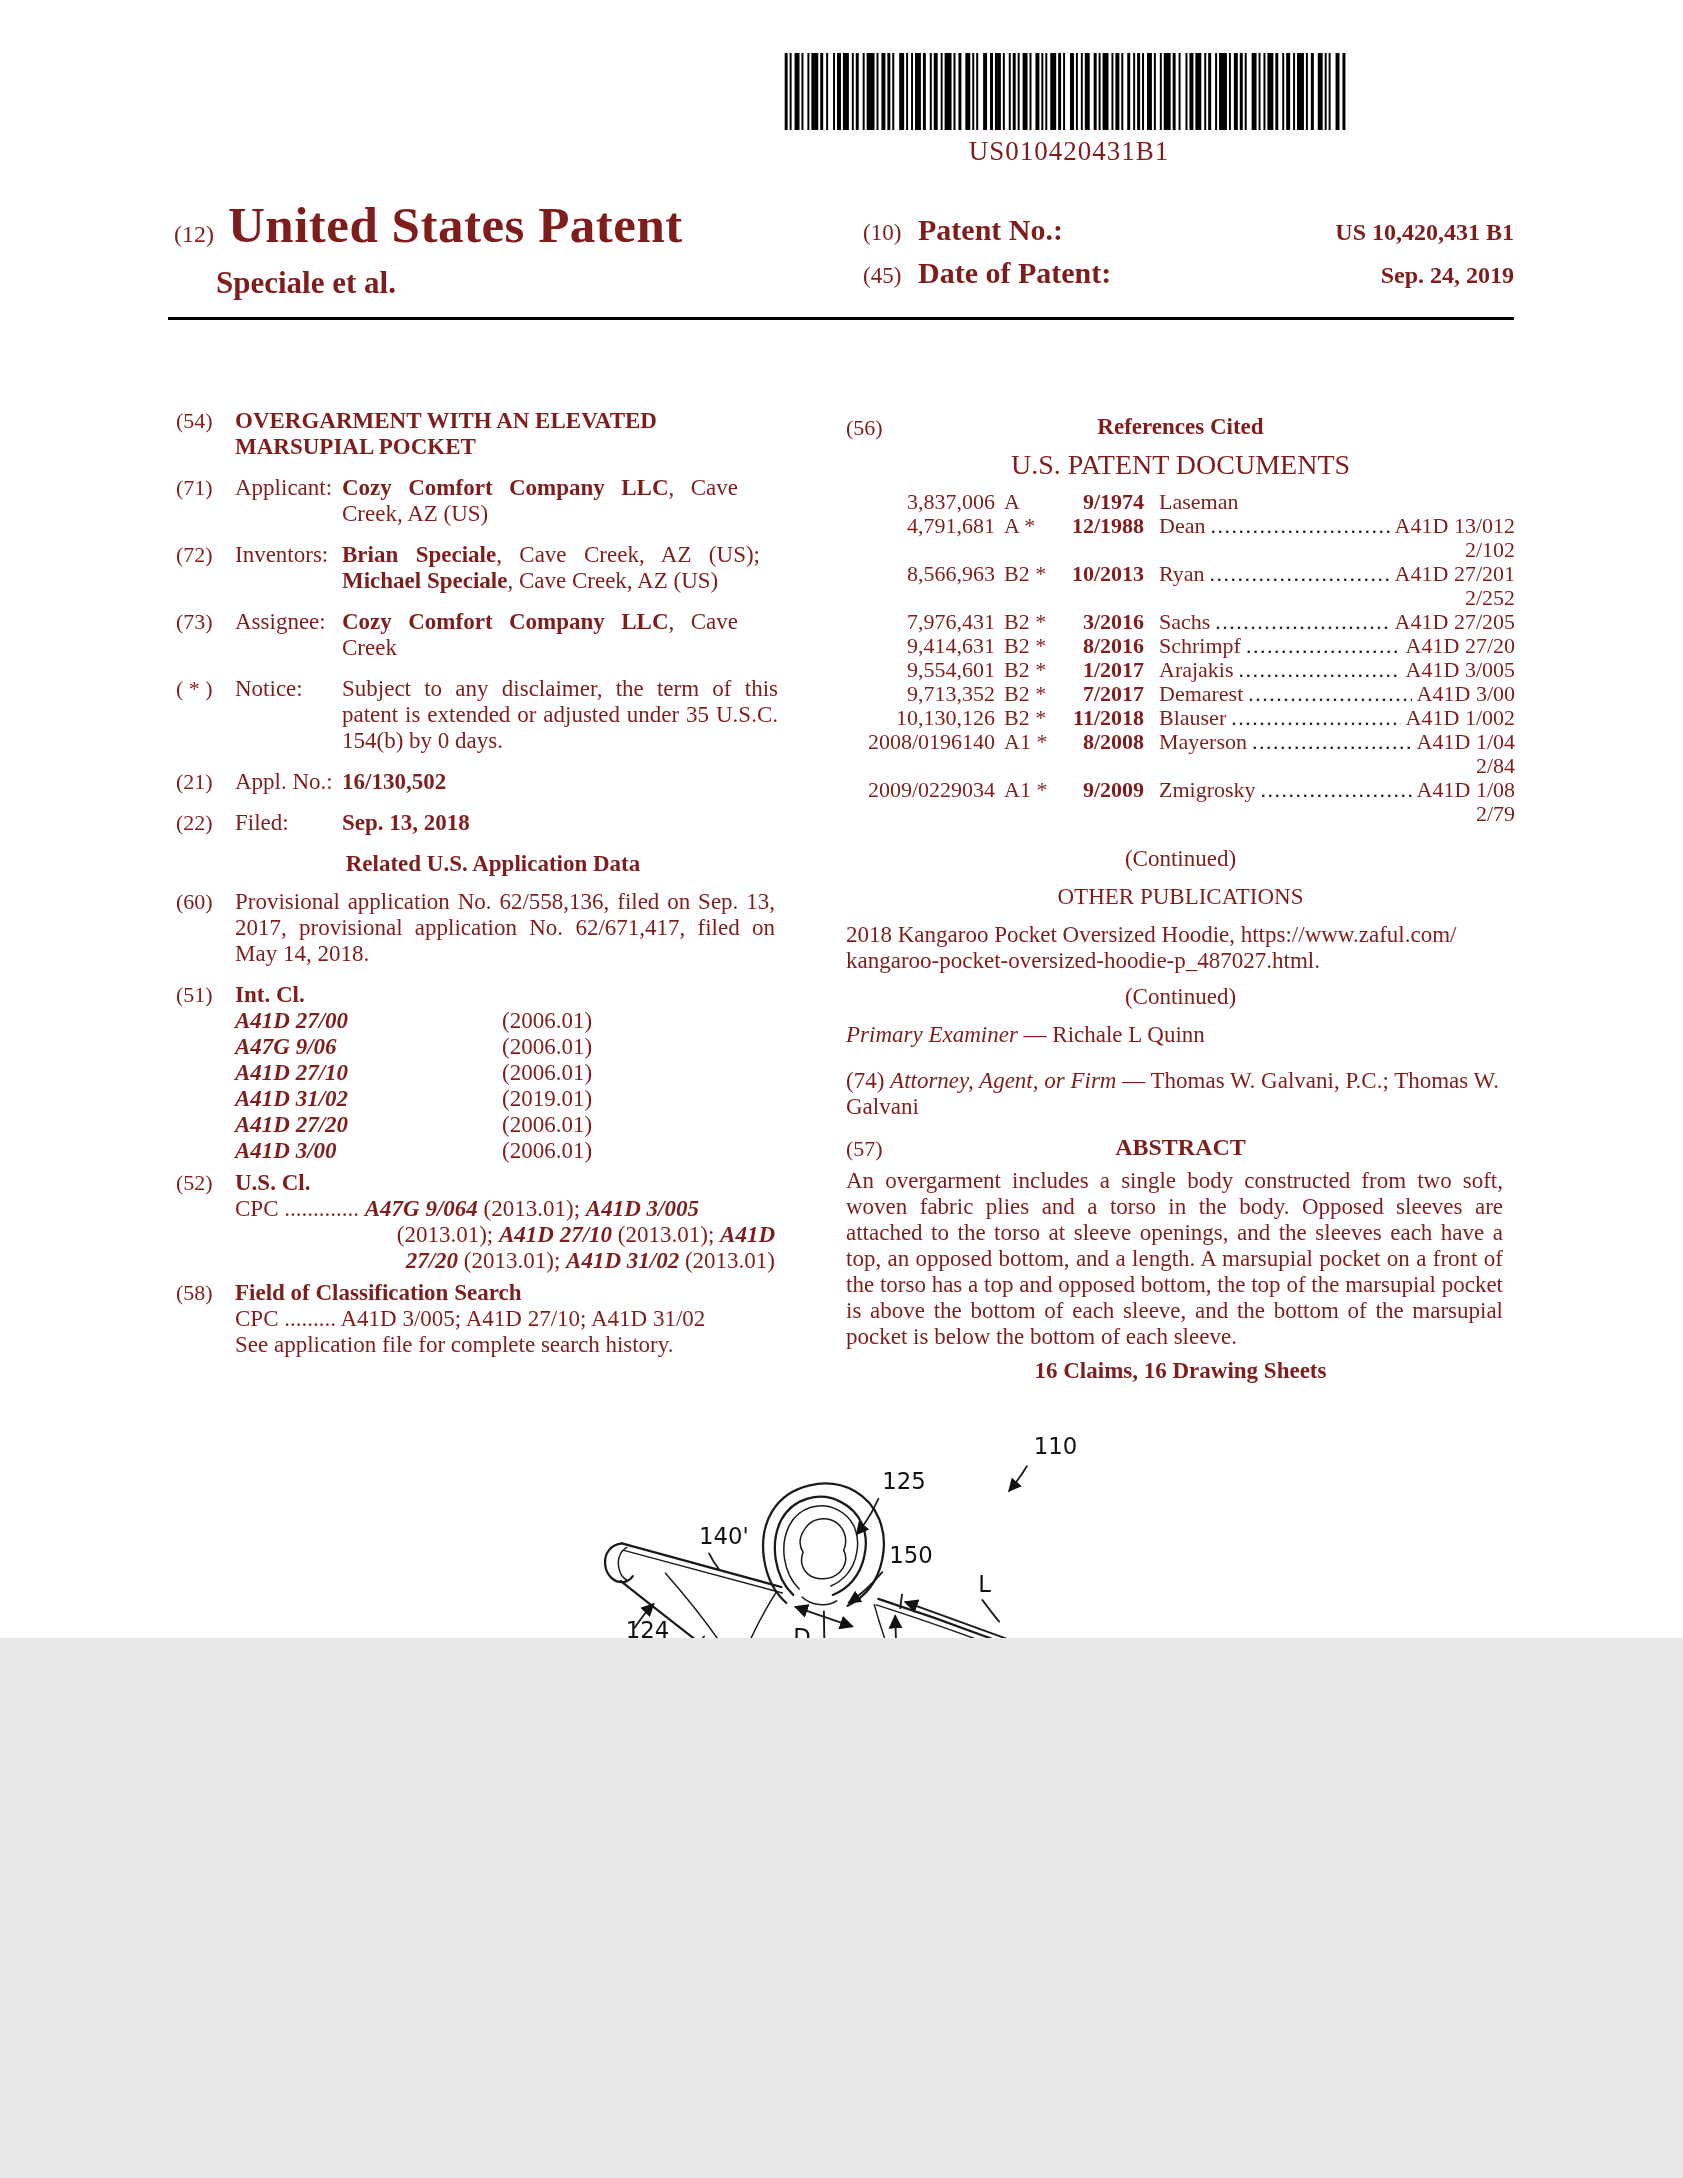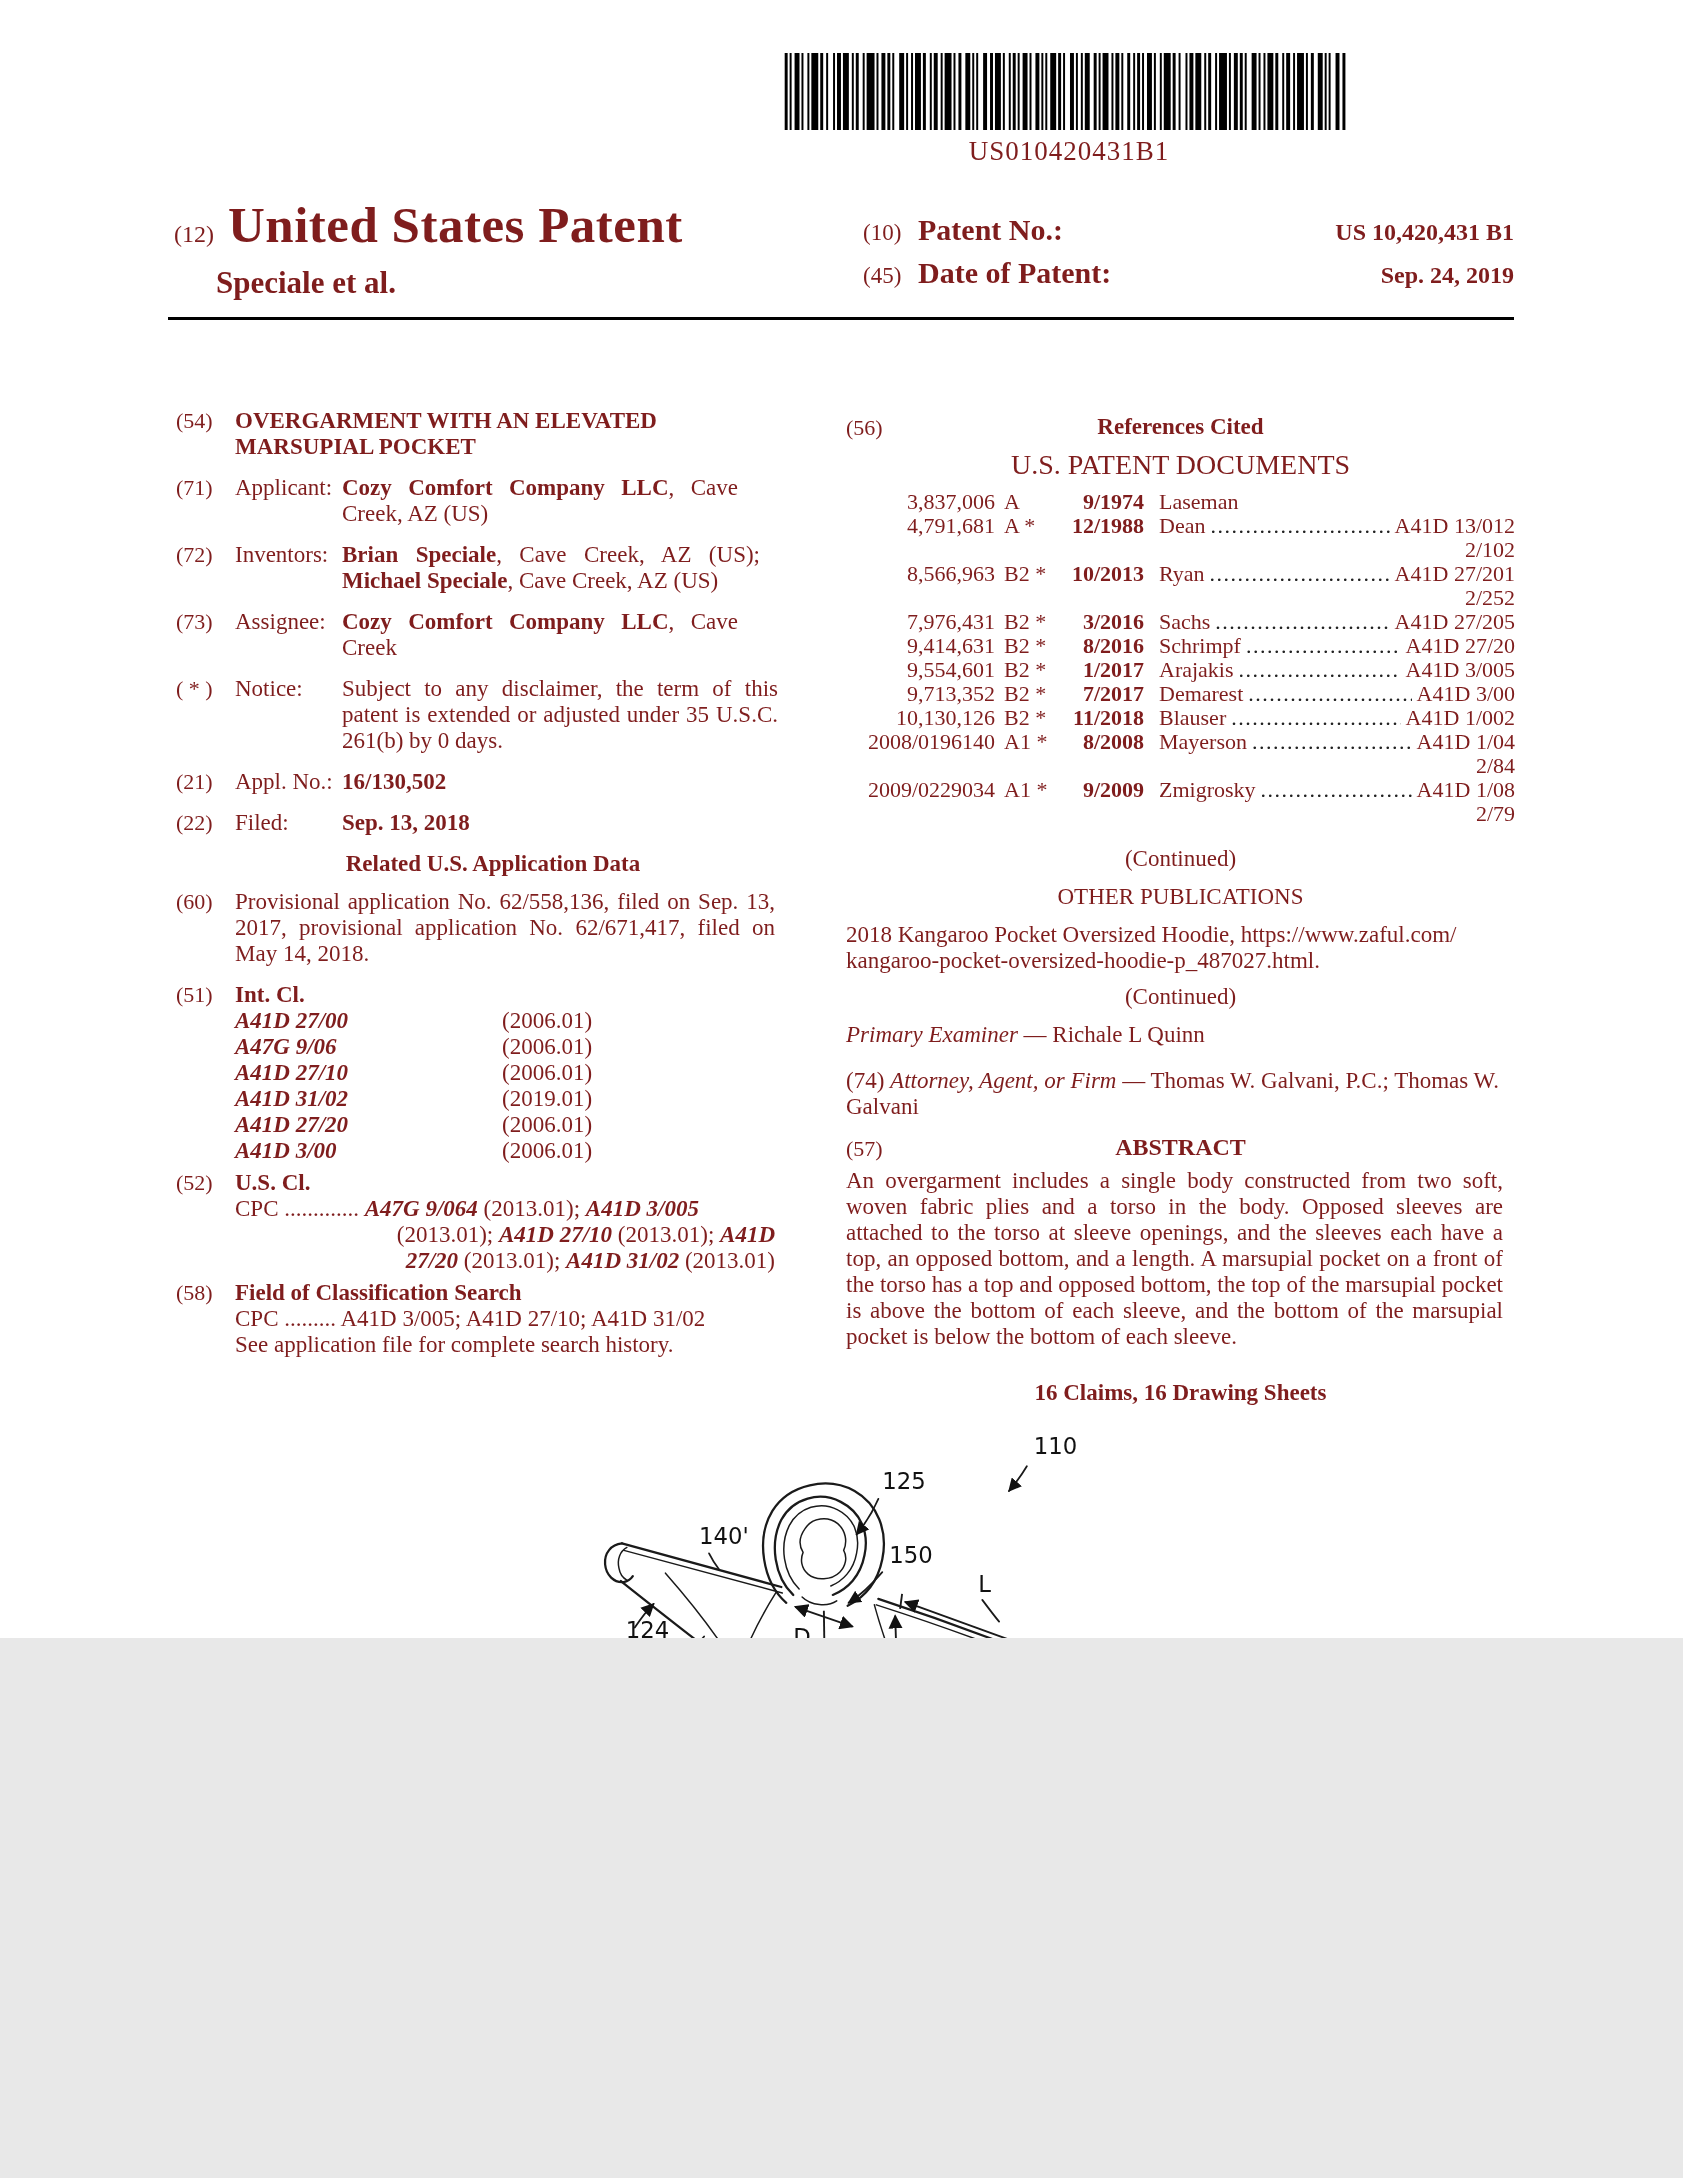--- a/index.html
+++ b/index.html
@@ -60,21 +60,21 @@
   .r-lead{flex:1;overflow:hidden;white-space:nowrap;margin:0 5px;color:#222;}
   .r-lead::after{content:"..........................................................";letter-spacing:1.5px;}
   .r-cls{text-align:right;}
   .ref-cont{text-align:right;}
   .continued{text-align:center;margin:10px 0 12px 0;}
   .pubs{margin-bottom:2px;}
   .examiner{margin-bottom:20px;}
   .attorney{margin-bottom:14px;}
   .abs-head{position:relative;text-align:center;font-weight:bold;font-size:24px;margin-bottom:8px;}
   .abs-head .tagcell{position:absolute;left:0;top:2px;font-weight:normal;font-size:22px;}
-  .abs-text{text-align:justify;max-width:657px;margin-bottom:30px;}
+  .abs-text{text-align:justify;max-width:657px;margin-bottom:8px;}
   .claims{text-align:center;font-weight:bold;margin-top:4px;}
 
   
   .figure{position:absolute;left:416px;top:1378px;}
   .figure text{font-family:"DejaVu Sans",sans-serif;font-size:23px;fill:#111;}
   .art{stroke:#1a1a1a;fill:none;stroke-width:2.3;stroke-linecap:round;stroke-linejoin:round;}
   .art2{stroke:#1a1a1a;fill:none;stroke-width:1.5;stroke-linecap:round;}
   .lead{stroke:#1a1a1a;fill:none;stroke-width:1.8;stroke-linecap:round;}
   .dim{stroke:#1a1a1a;fill:none;stroke-width:1.9;}
 </style>
@@ -226,21 +226,21 @@
 
     <div class="field">
       <span class="tagcell">(73)</span>
       <span>Assignee:</span>
       <span class="v w400"><span class="seg-b">Cozy Comfort Company LLC</span><span>, Cave Creek</span></span>
     </div>
 
     <div class="field">
       <span class="tagcell">( * )</span>
       <span>Notice:</span>
-      <span class="v w440">Subject to any disclaimer, the term of this patent is extended or adjusted under 35 U.S.C. 261(b) by 0 days.</span>
+      <span class="v w440">Subject to any disclaimer, the term of this patent is extended or adjusted under 35 U.S.C. 154(b) by 0 days.</span>
     </div>
 
     <div class="field">
       <span class="tagcell">(21)</span>
       <span>Appl. No.:</span>
       <span class="v bold">16/130,502</span>
     </div>
 
     <div class="field">
       <span class="tagcell">(22)</span>

